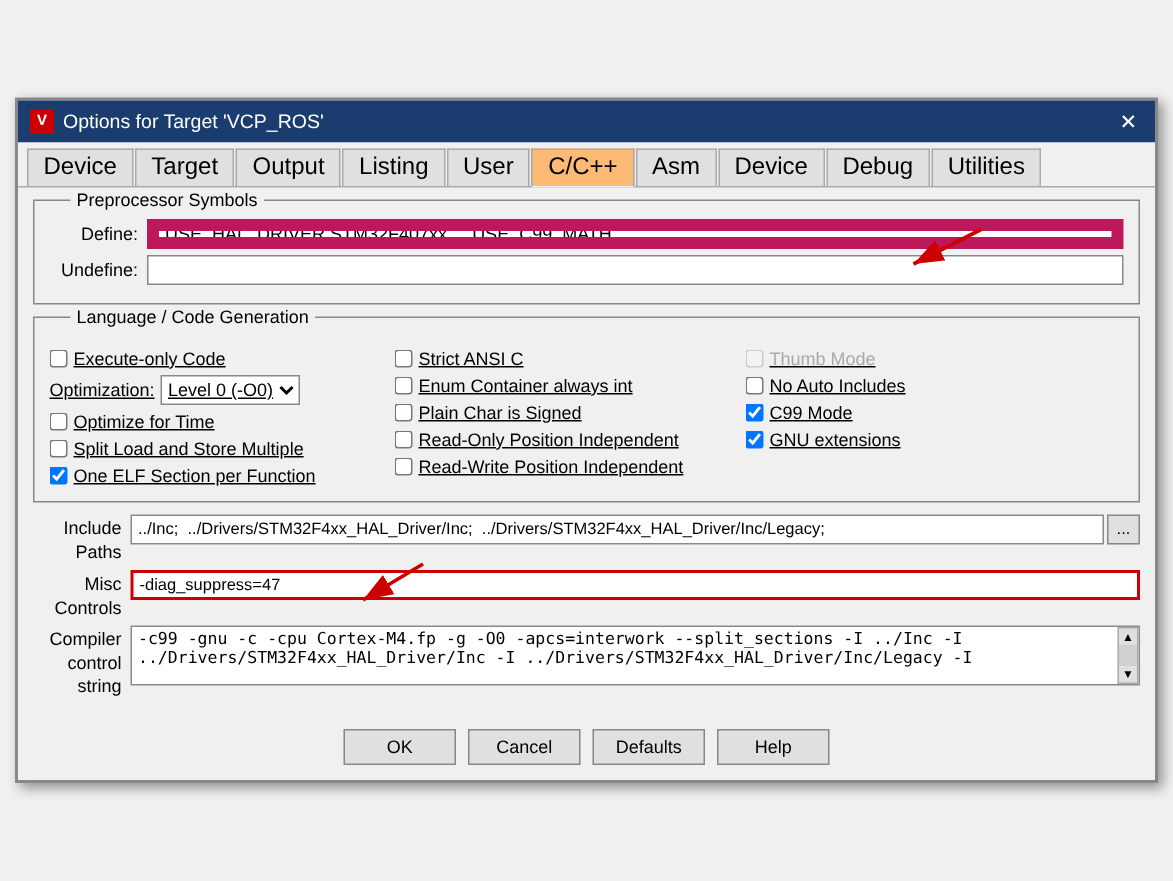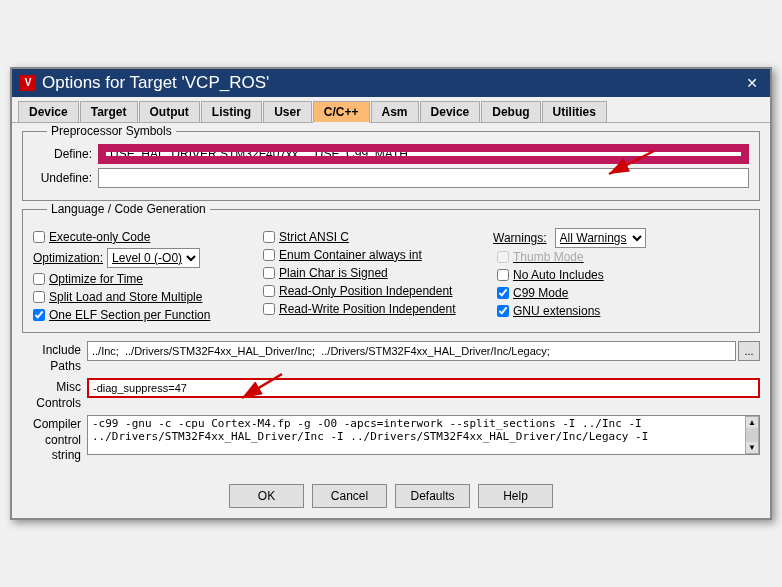--- a/index.html
+++ b/index.html
@@ -39,21 +39,21 @@
       height: 16px;
       background: #cc0000;
       display: flex;
       align-items: center;
       justify-content: center;
       font-size: 10px;
       font-weight: bold;
       color: white;
     }
     .title-text {
-      font-size: 17px;
+      font-size: 13px;
       font-weight: normal;
     }
     .title-close {
       cursor: pointer;
       font-size: 14px;
       color: white;
       background: none;
       border: none;
       padding: 0 4px;
     }
@@ -63,23 +63,22 @@
       display: flex;
       padding: 4px 6px 0 6px;
       gap: 1px;
     }
     .tab {
       padding: 3px 10px;
       border: 1px solid #aaa;
       background: #e0e0e0;
       cursor: pointer;
       border-bottom: none;
-      font-size: 12px;
+      font-size: 16px;
       color: #000;
-      font-weight: bold;
     }
     .tab.active {
       background: #fdba74;
       border-bottom: 1px solid #f0f0f0;
       margin-bottom: -1px;
       z-index: 1;
     }
     .dialog-body {
       padding: 8px 10px;
     }
@@ -335,27 +334,20 @@
             <input type="checkbox" style="">
             <span>Read-Only Position Independent</span>
           </div>
           <div class="check-row">
             <input type="checkbox" style="">
             <span>Read-Write Position Independent</span>
           </div>
         </div>
 
         <div>
-          <div class="warnings-row">
-            <span>Warnings:</span>
-            <select class="small" style="margin-left:4px;">
-              <option>All Warnings</option>
-              <option>No Warnings</option>
-            </select>
-          </div>
           <div class="check-row" style="padding-left:4px;">
             <input type="checkbox" disabled="" style="">
             <span class="disabled-text">Thumb Mode</span>
           </div>
           <div class="check-row" style="padding-left:4px;">
             <input type="checkbox" style="">
             <span>No Auto Includes</span>
           </div>
           <div class="check-row" style="padding-left:4px;">
             <input type="checkbox" checked="" style="">

